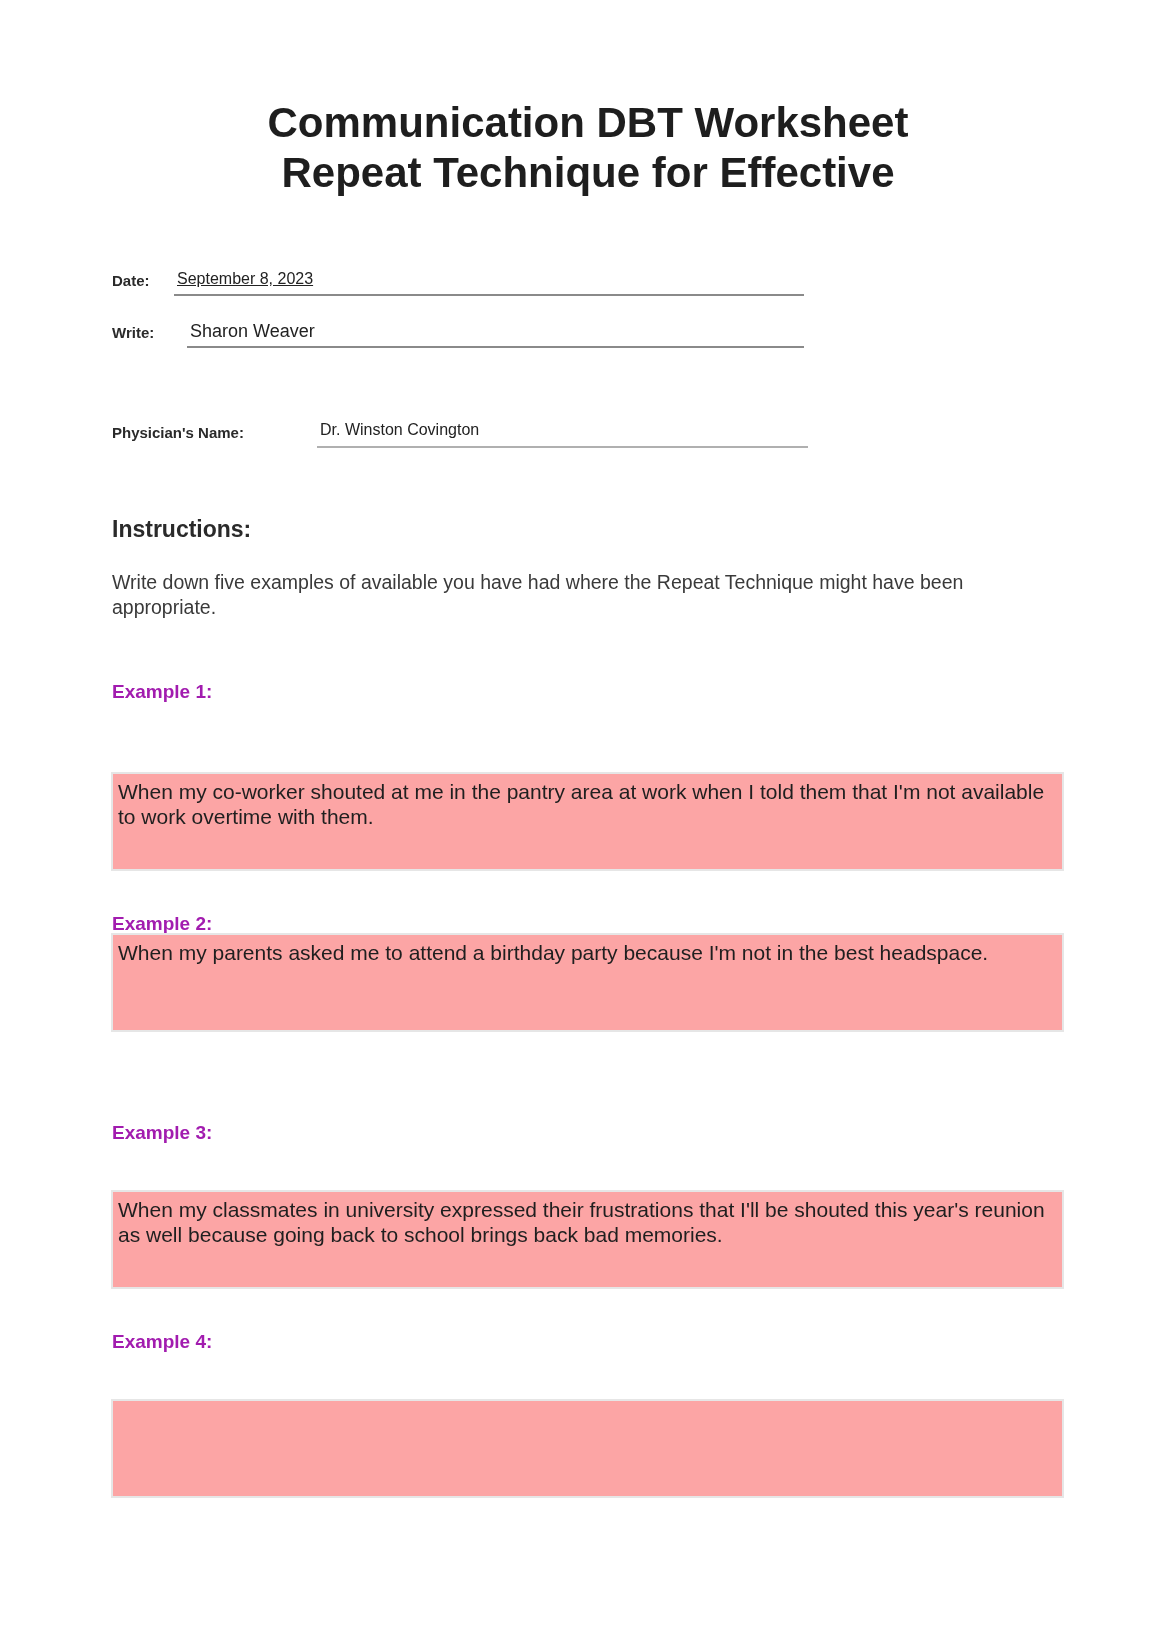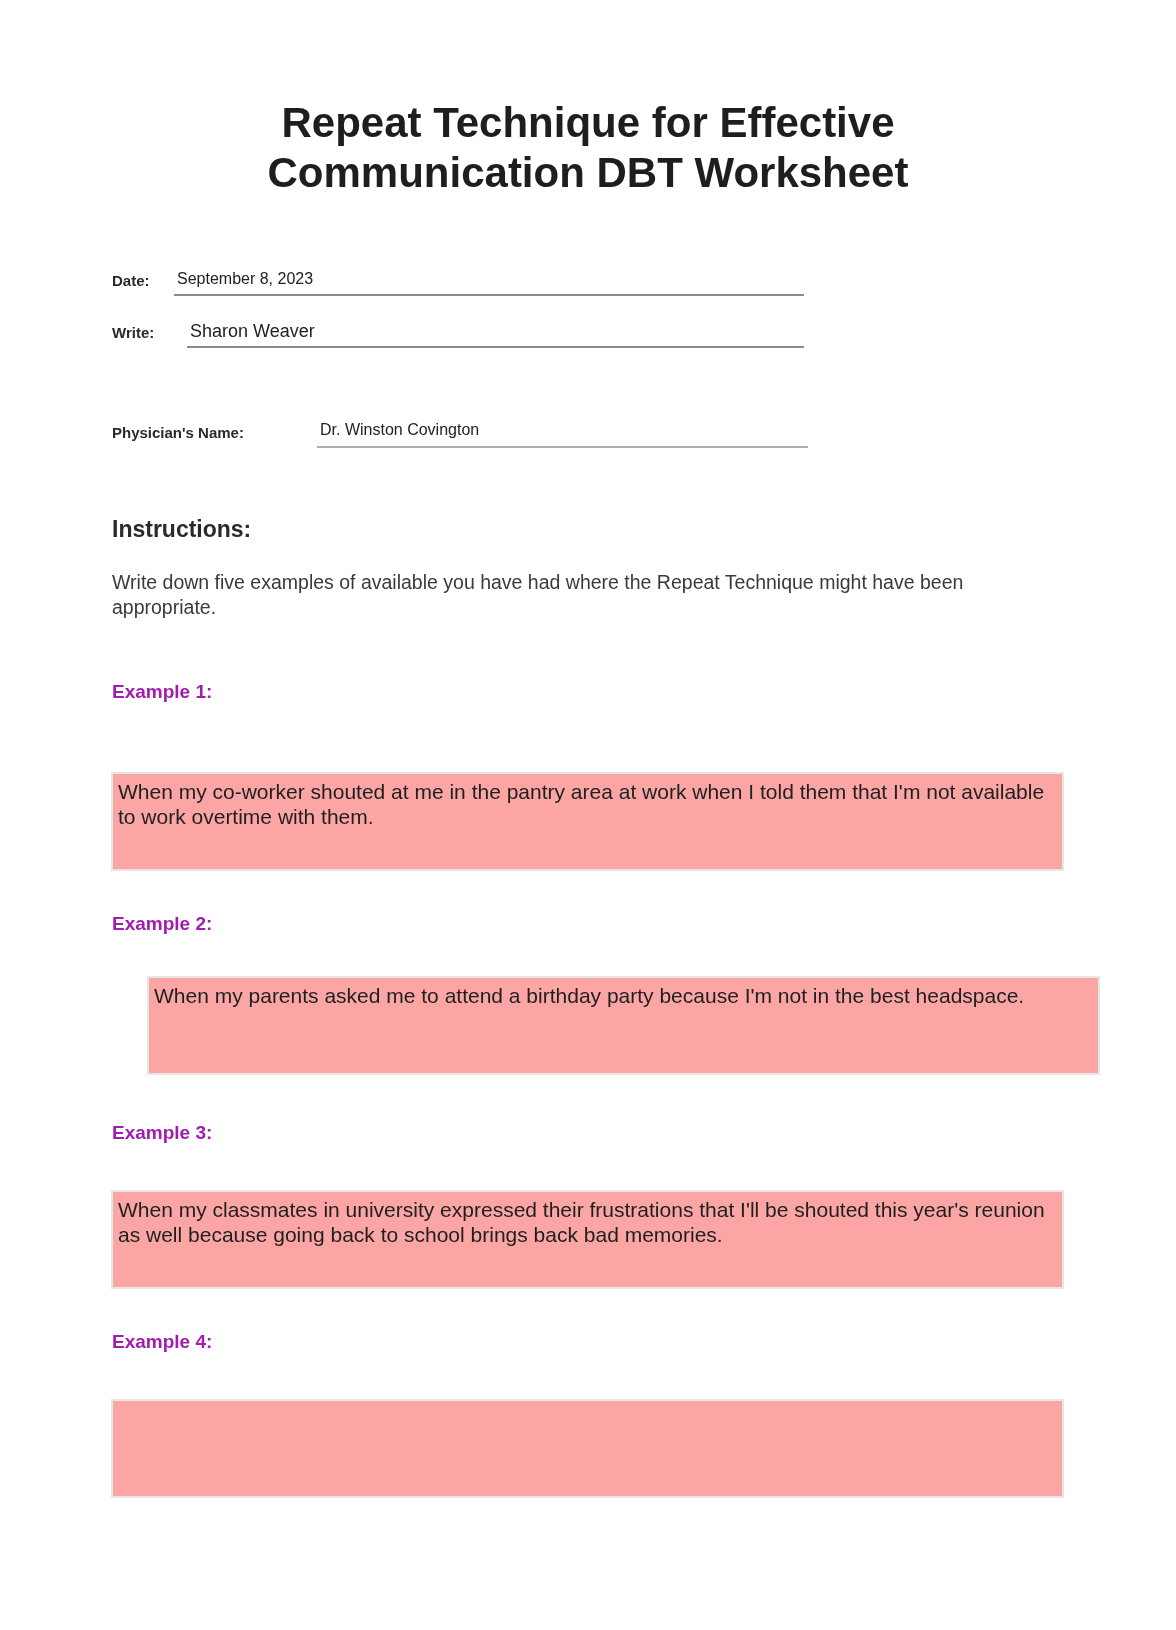--- a/index.html
+++ b/index.html
@@ -16,46 +16,46 @@
   .para { font-size: 19.5px; line-height: 25px; color: #3a3a3a; width: 940px; }
   .ex-label { font-weight: bold; font-size: 19px; color: #a21caf; }
   .box { left: 111px; width: 953px; height: 99px; border: 2px solid #e6e6e6; box-sizing: border-box;
          background: #fca5a5; }
   .box-text { position: absolute; left: 5px; top: 5px; right: 10px; font-size: 21px; line-height: 25px; color: #1f1f1f; }
 </style>
 </head>
 <body>
 
 <div class="abs title">
+  <span>Communication DBT Worksheet</span>
   <span>Repeat Technique for Effective</span>
-  <span>Communication DBT Worksheet</span>
 </div>
 
 <div class="abs field-label" style="left:112px; top:272px;">Date:</div>
-<div class="abs field-value" style="left:177px; top:270px;">September 8, 2023</div>
+<div class="abs field-value" style="left:177px; top:270px;text-decoration:underline;">September 8, 2023</div>
 <div class="abs field-line" style="left:174px; top:294px; width:630px;"></div>
 
 <div class="abs field-label" style="left:112px; top:324px;">Write:</div>
 <div class="abs field-value" style="left:190px; top:321px; font-size:18px;">Sharon Weaver</div>
 <div class="abs field-line" style="left:187px; top:346px; width:617px;"></div>
 
 <div class="abs field-label" style="left:112px; top:424px;">Physician's Name:</div>
 <div class="abs field-value" style="left:320px; top:421px;">Dr. Winston Covington</div>
 <div class="abs field-line" style="left:317px; top:446px; width:491px; border-bottom-color:#b0b0b0;"></div>
 
 <div class="abs heading" style="left:112px; top:516px;">Instructions:</div>
 <div class="abs para" style="left:112px; top:570px;">Write down five examples of available you have had where the Repeat Technique might have been appropriate.</div>
 
 <div class="abs ex-label" style="left:112px; top:681px;">Example 1:</div>
 <div class="abs box" style="top:772px;">
   <div class="box-text">When my co-worker shouted at me in the pantry area at work when I told them that I'm not available to work overtime with them.</div>
 </div>
 
 <div class="abs ex-label" style="left:112px; top:913px;">Example 2:</div>
-<div class="abs box" style="top:976px;margin-left:36px;">
+<div class="abs box" style="top:933px;">
   <div class="box-text">When my parents asked me to attend a birthday party because I'm not in the best headspace.</div>
 </div>
 
 <div class="abs ex-label" style="left:112px; top:1122px;">Example 3:</div>
 <div class="abs box" style="top:1190px;">
   <div class="box-text">When my classmates in university expressed their frustrations that I'll be shouted this year's reunion as well because going back to school brings back bad memories.</div>
 </div>
 
 <div class="abs ex-label" style="left:112px; top:1331px;">Example 4:</div>
 <div class="abs box" style="top:1399px;">

